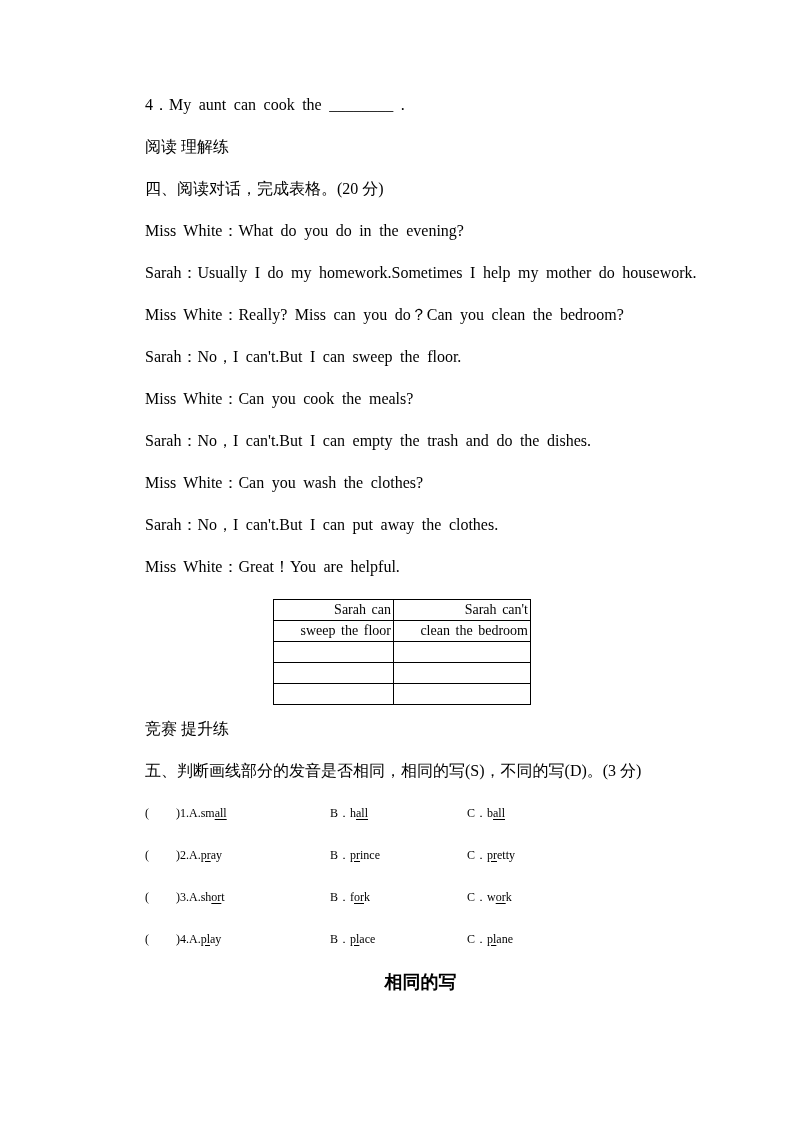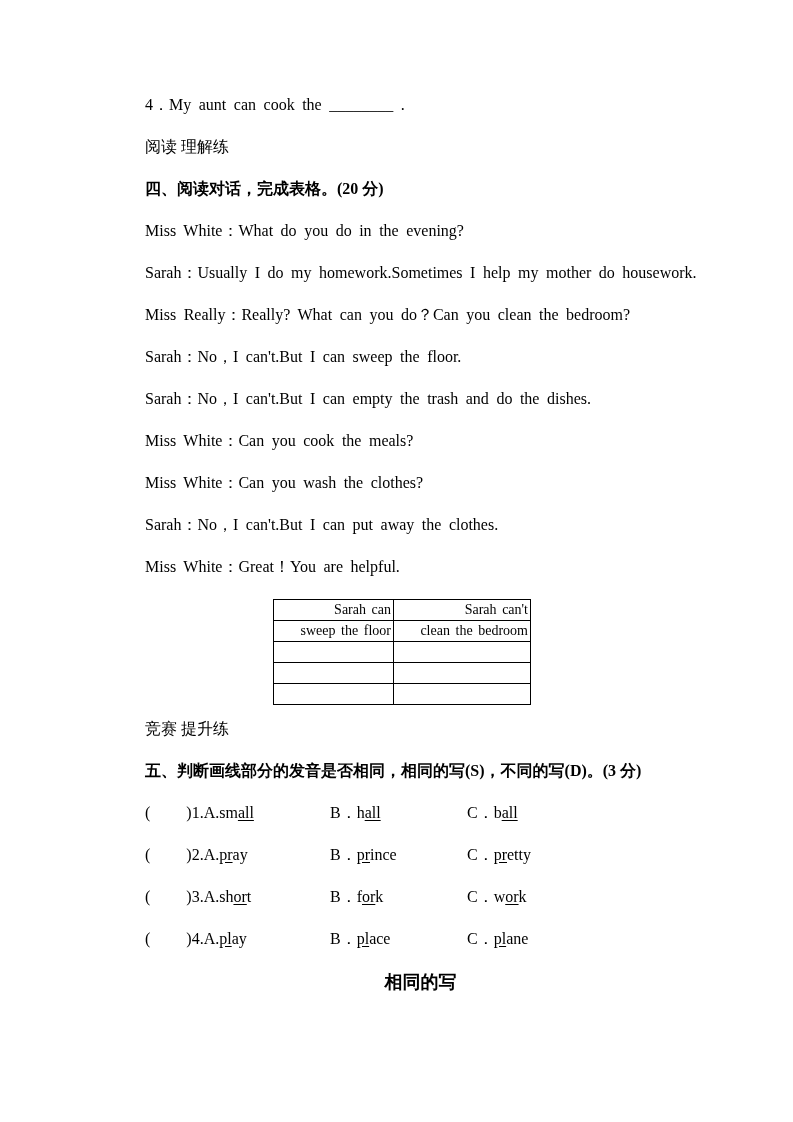--- a/index.html
+++ b/index.html
@@ -21,21 +21,21 @@
     padding: 95px 101px 0 145px;
   }
   .ln {
     height: 20px;
     line-height: 20px;
     font-size: 16px;
     margin: 0 0 22px 0;
     white-space: nowrap;
   }
   .en { word-spacing: 0.22em; }
-  .bold { font-weight: bold; }
+  .bold { font-weight: normal; }
 
   
   .tablewrap { margin: 0 0 14px 128px; }
   table.sum {
     border-collapse: collapse;
     table-layout: fixed;
     width: 247px;
   }
   table.sum td {
     border: 1px solid #000;
@@ -49,21 +49,21 @@
     word-spacing: 0.15em;
   }
   td.c1 { width: 115px; }
   td.c2 { width: 132px; }
 
   
   .prow {
     display: flex;
     height: 20px;
     line-height: 20px;
-    font-size: 16px;
+    font-size: 12px;
     margin: 0 0 22px 0;
     white-space: pre;
   }
   .pc-a { width: 185px; flex: 0 0 185px; }
   .pc-b { width: 137px; flex: 0 0 137px; }
   .pc-c { flex: 1; }
   .u {
     text-decoration: underline;
     text-underline-offset: 2px;
   }
@@ -84,24 +84,24 @@
 <div class="page">
 
   <p class="ln en">4．My aunt can cook the ________ .</p>
 
   <p class="ln">阅读 理解练</p>
 
   <p class="ln bold">四、阅读对话，完成表格。(20 分)</p>
 
   <p class="ln en">Miss White：What do you do in the evening?</p>
   <p class="ln en">Sarah：Usually I do my homework.Sometimes I help my mother do housework.</p>
-  <p class="ln en">Miss Really：Really? What can you do？Can you clean the bedroom?</p>
+  <p class="ln en">Miss White：Really? Miss can you do？Can you clean the bedroom?</p>
   <p class="ln en">Sarah：No，I can't.But I can sweep the floor.</p>
+  <p class="ln en">Miss White：Can you cook the meals?</p>
   <p class="ln en">Sarah：No，I can't.But I can empty the trash and do the dishes.</p>
-  <p class="ln en">Miss White：Can you cook the meals?</p>
   <p class="ln en">Miss White：Can you wash the clothes?</p>
   <p class="ln en">Sarah：No，I can't.But I can put away the clothes.</p>
   <p class="ln en">Miss White：Great！You are helpful.</p>
 
   <div class="tablewrap">
     <table class="sum">
       <tbody>
           <tr>
         <td class="c1">Sarah can</td>
         <td class="c2">Sarah can't</td>

